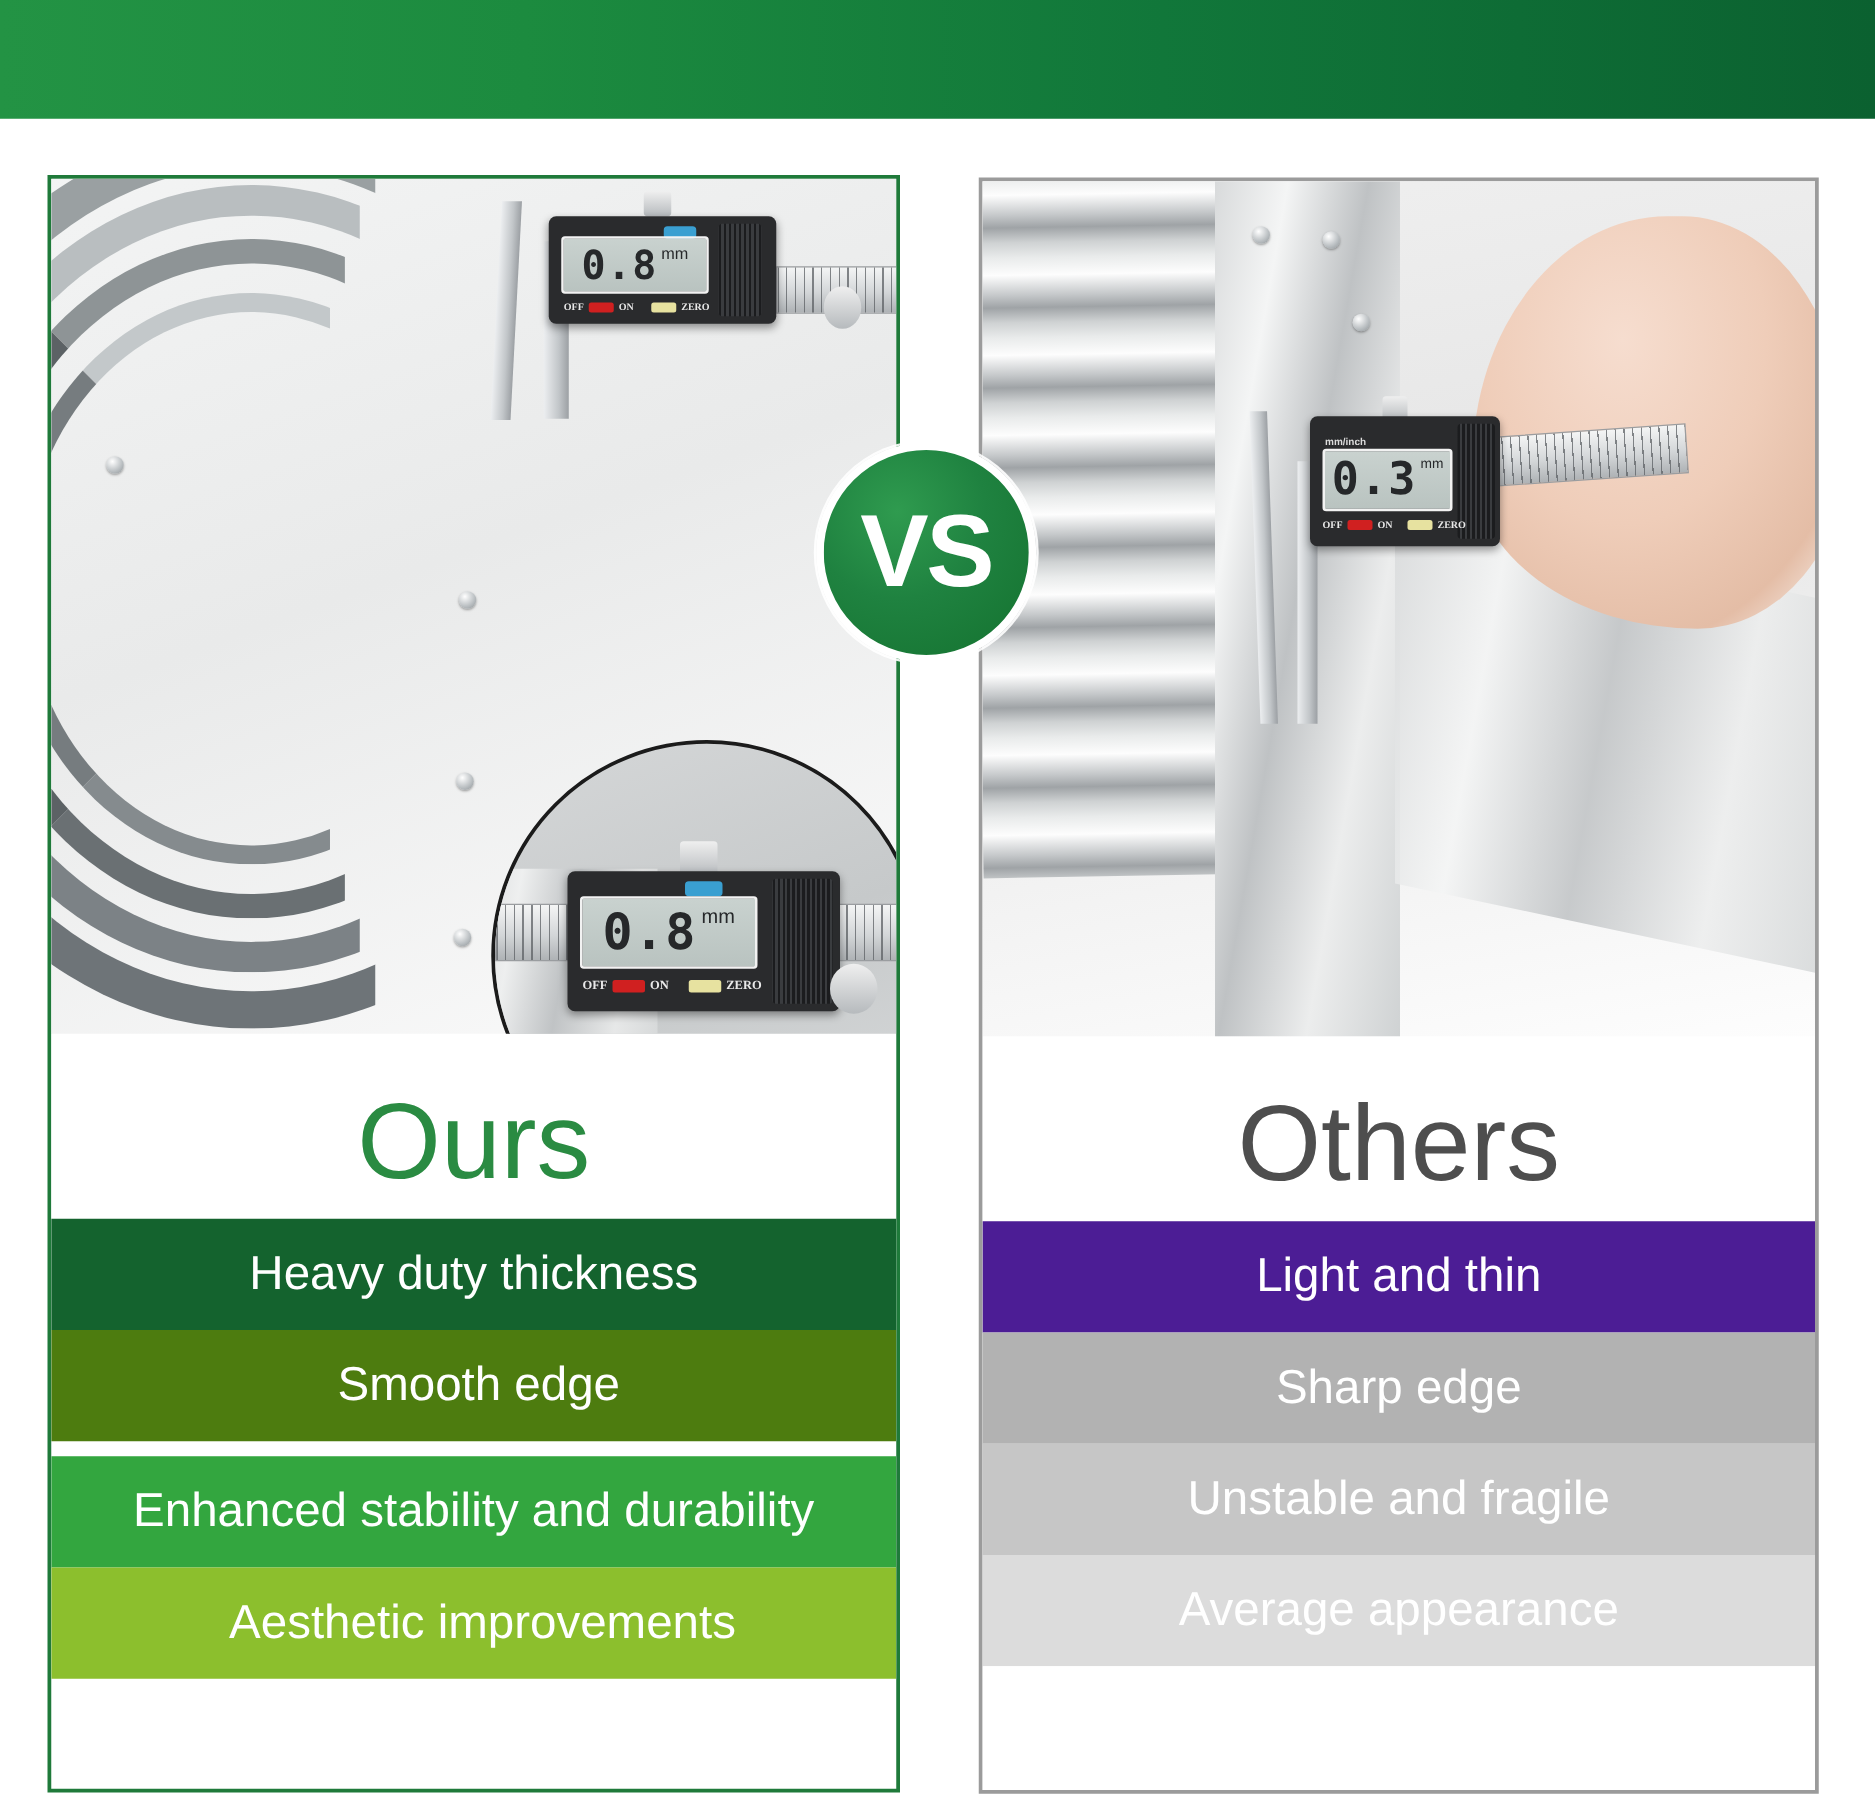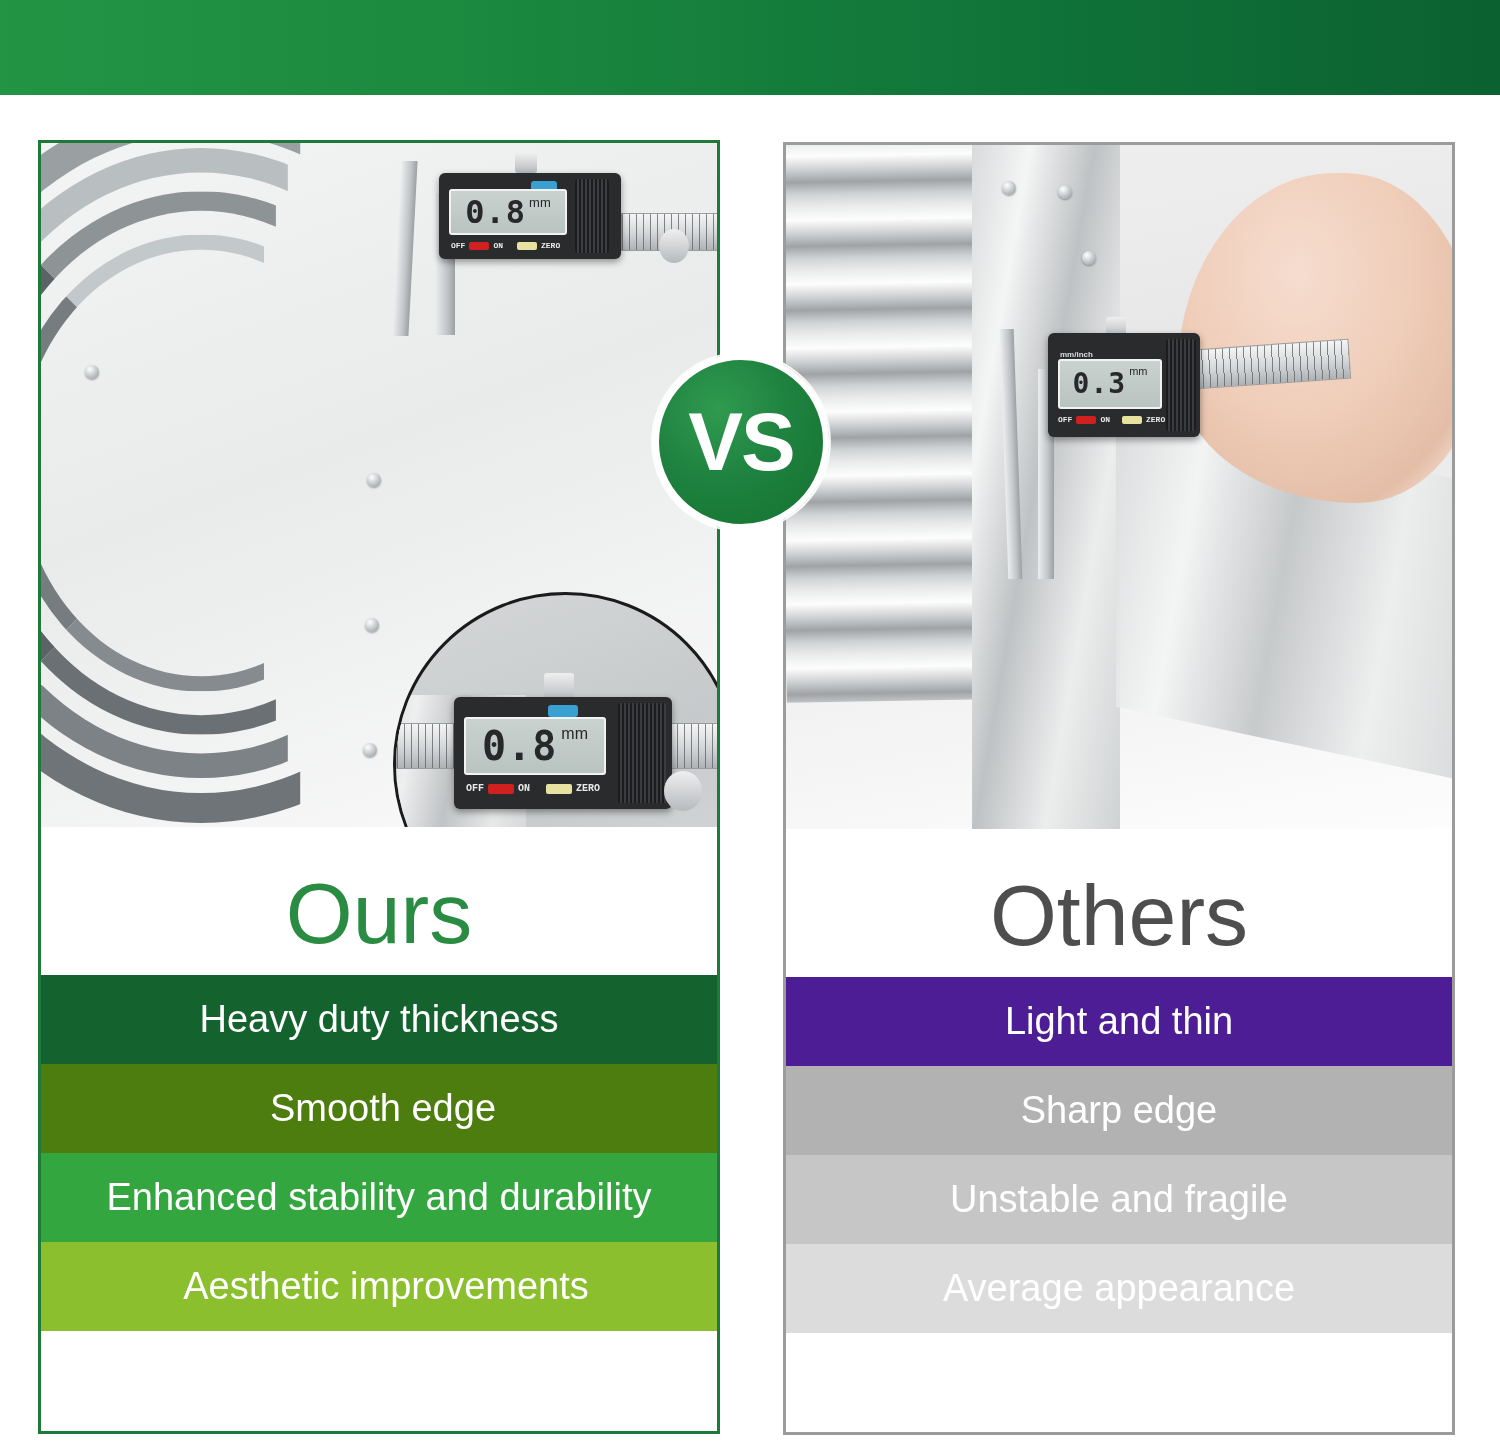--- a/index.html
+++ b/index.html
@@ -125,21 +125,21 @@
     background: linear-gradient(180deg,#efefef,#b6babd);
     border-radius: 3px;
   }
   .cal-knurl {
     position:absolute;
     background: repeating-linear-gradient(90deg,#1b1c1e 0 2px,#3a3c3f 2px 4px);
     border-radius: 3px;
   }
   .cal-blue { position:absolute; background:#3a9fd1; border-radius:3px; }
   .cal-btnrow { position:absolute; display:flex; align-items:center; gap:4px; }
-  .cal-lbl { font-size:8px; color:#e9e9e9; font-family:Liberation Mono, monospace; font-weight:bold; }
+  .cal-lbl { font-size:8px; color:#e9e9e9; font-family:Liberation Serif, serif; font-weight:bold; }
   .cal-sw { width:20px; height:8px; border-radius:2px; }
   .sw-red { background:#d02020; }
   .sw-yel { background:#e7e2a0; }
 
   
   .inset {
     position: absolute;
     border-radius: 50%;
     overflow: hidden;
   }
@@ -275,21 +275,21 @@
   <div class="heading h-ours">
     <span>Ours</span>
   </div>
 
   <div class="band" style="background:#14632e;">
     <span>Heavy duty thickness</span>
   </div>
   <div class="band" style="background:#4d7c0f;padding-left:16px;">
     <span>Smooth edge</span>
   </div>
-  <div class="band" style="background:#33a63f;">
+  <div class="band" style="background:#33a63f;margin-top:12px;">
     <span>Enhanced stability and durability</span>
   </div>
   <div class="band" style="background:#8cbf2d;padding-left:22px;">
     <span>Aesthetic improvements</span>
   </div>
 
 </div>
 
 <div class="card card-others">
 
@@ -310,21 +310,21 @@
     <div class="caliper" style="left:214px; top:178px; width:400px; height:260px;">
       <div class="cal-jaw" style="left:4px; top:6px; width:14px; height:250px; transform:skewX(2deg);"></div>
       <div class="cal-jaw" style="left:38px; top:46px; width:16px; height:210px;"></div>
       <div class="cal-rail" style="left:166px; top:22px; width:184px; height:40px; transform:rotate(-4deg);">
         <div class="cal-ticks"></div>
       </div>
       <div class="cal-thumb" style="left:106px; top:-6px; width:20px; height:20px;"></div>
       <div class="cal-body" style="left:48px; top:10px; width:152px; height:104px;"></div>
       <div class="cal-knurl" style="left:166px; top:16px; width:30px; height:92px;"></div>
       <div class="cal-screen" style="left:58px; top:36px; width:104px; height:50px;">
-        <span class="cal-digits" style="font-size:28px;">0.3</span>
+        <span class="cal-digits" style="font-size:36px;">0.3</span>
         <span class="cal-unit" style="font-size:11px; margin-left:3px; margin-top:4px;">mm</span>
       </div>
       <div style="position:absolute; left:60px; top:20px;">
         <span style="font-size:8px; color:#dcdcdc; font-weight:bold;">mm/inch</span>
       </div>
       <div class="cal-btnrow" style="left:58px; top:92px;">
         <span class="cal-lbl">OFF</span>
         <span class="cal-sw sw-red"></span>
         <span class="cal-lbl">ON</span>
         <span class="cal-sw sw-yel" style="margin-left:8px;"></span>

